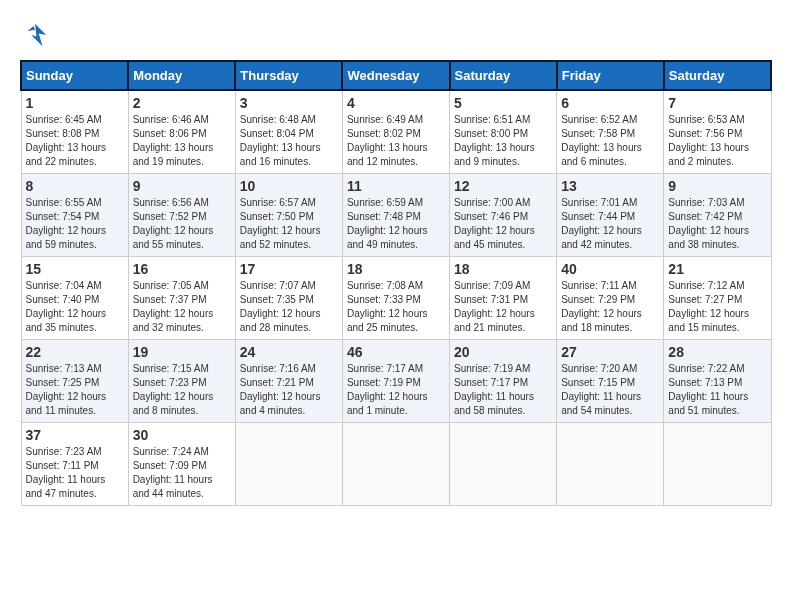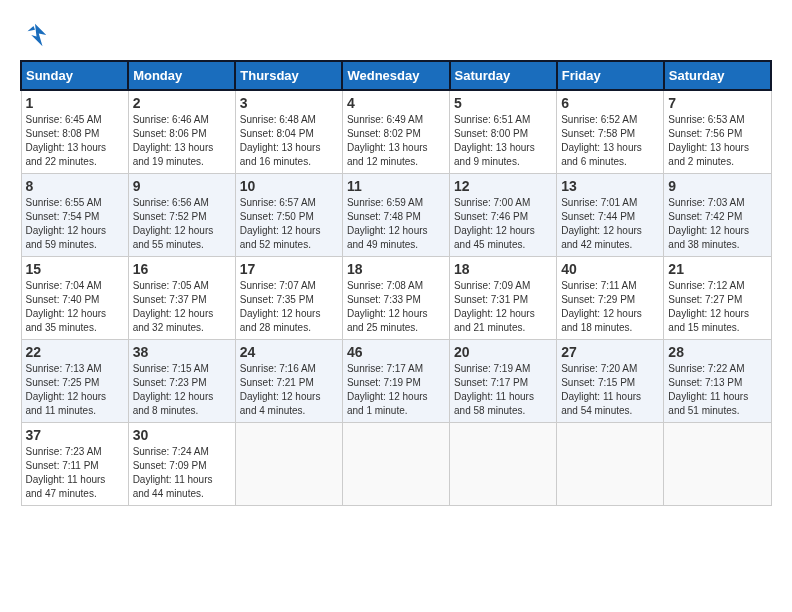--- a/index.html
+++ b/index.html
@@ -214,21 +214,21 @@
           <span class="day-num">21</span>
           <div class="day-info">Sunrise: 7:12 AM<br>Sunset: 7:27 PM<br>Daylight: 12 hours and 15 minutes.</div>
         </td>
       </tr>
       <tr>
         <td>
           <span class="day-num">22</span>
           <div class="day-info">Sunrise: 7:13 AM<br>Sunset: 7:25 PM<br>Daylight: 12 hours and 11 minutes.</div>
         </td>
         <td>
-          <span class="day-num">38</span>
+          <span class="day-num">19</span>
           <div class="day-info">Sunrise: 7:15 AM<br>Sunset: 7:23 PM<br>Daylight: 12 hours and 8 minutes.</div>
         </td>
         <td>
           <span class="day-num">24</span>
           <div class="day-info">Sunrise: 7:16 AM<br>Sunset: 7:21 PM<br>Daylight: 12 hours and 4 minutes.</div>
         </td>
         <td>
           <span class="day-num">46</span>
           <div class="day-info">Sunrise: 7:17 AM<br>Sunset: 7:19 PM<br>Daylight: 12 hours and 1 minute.</div>
         </td>

